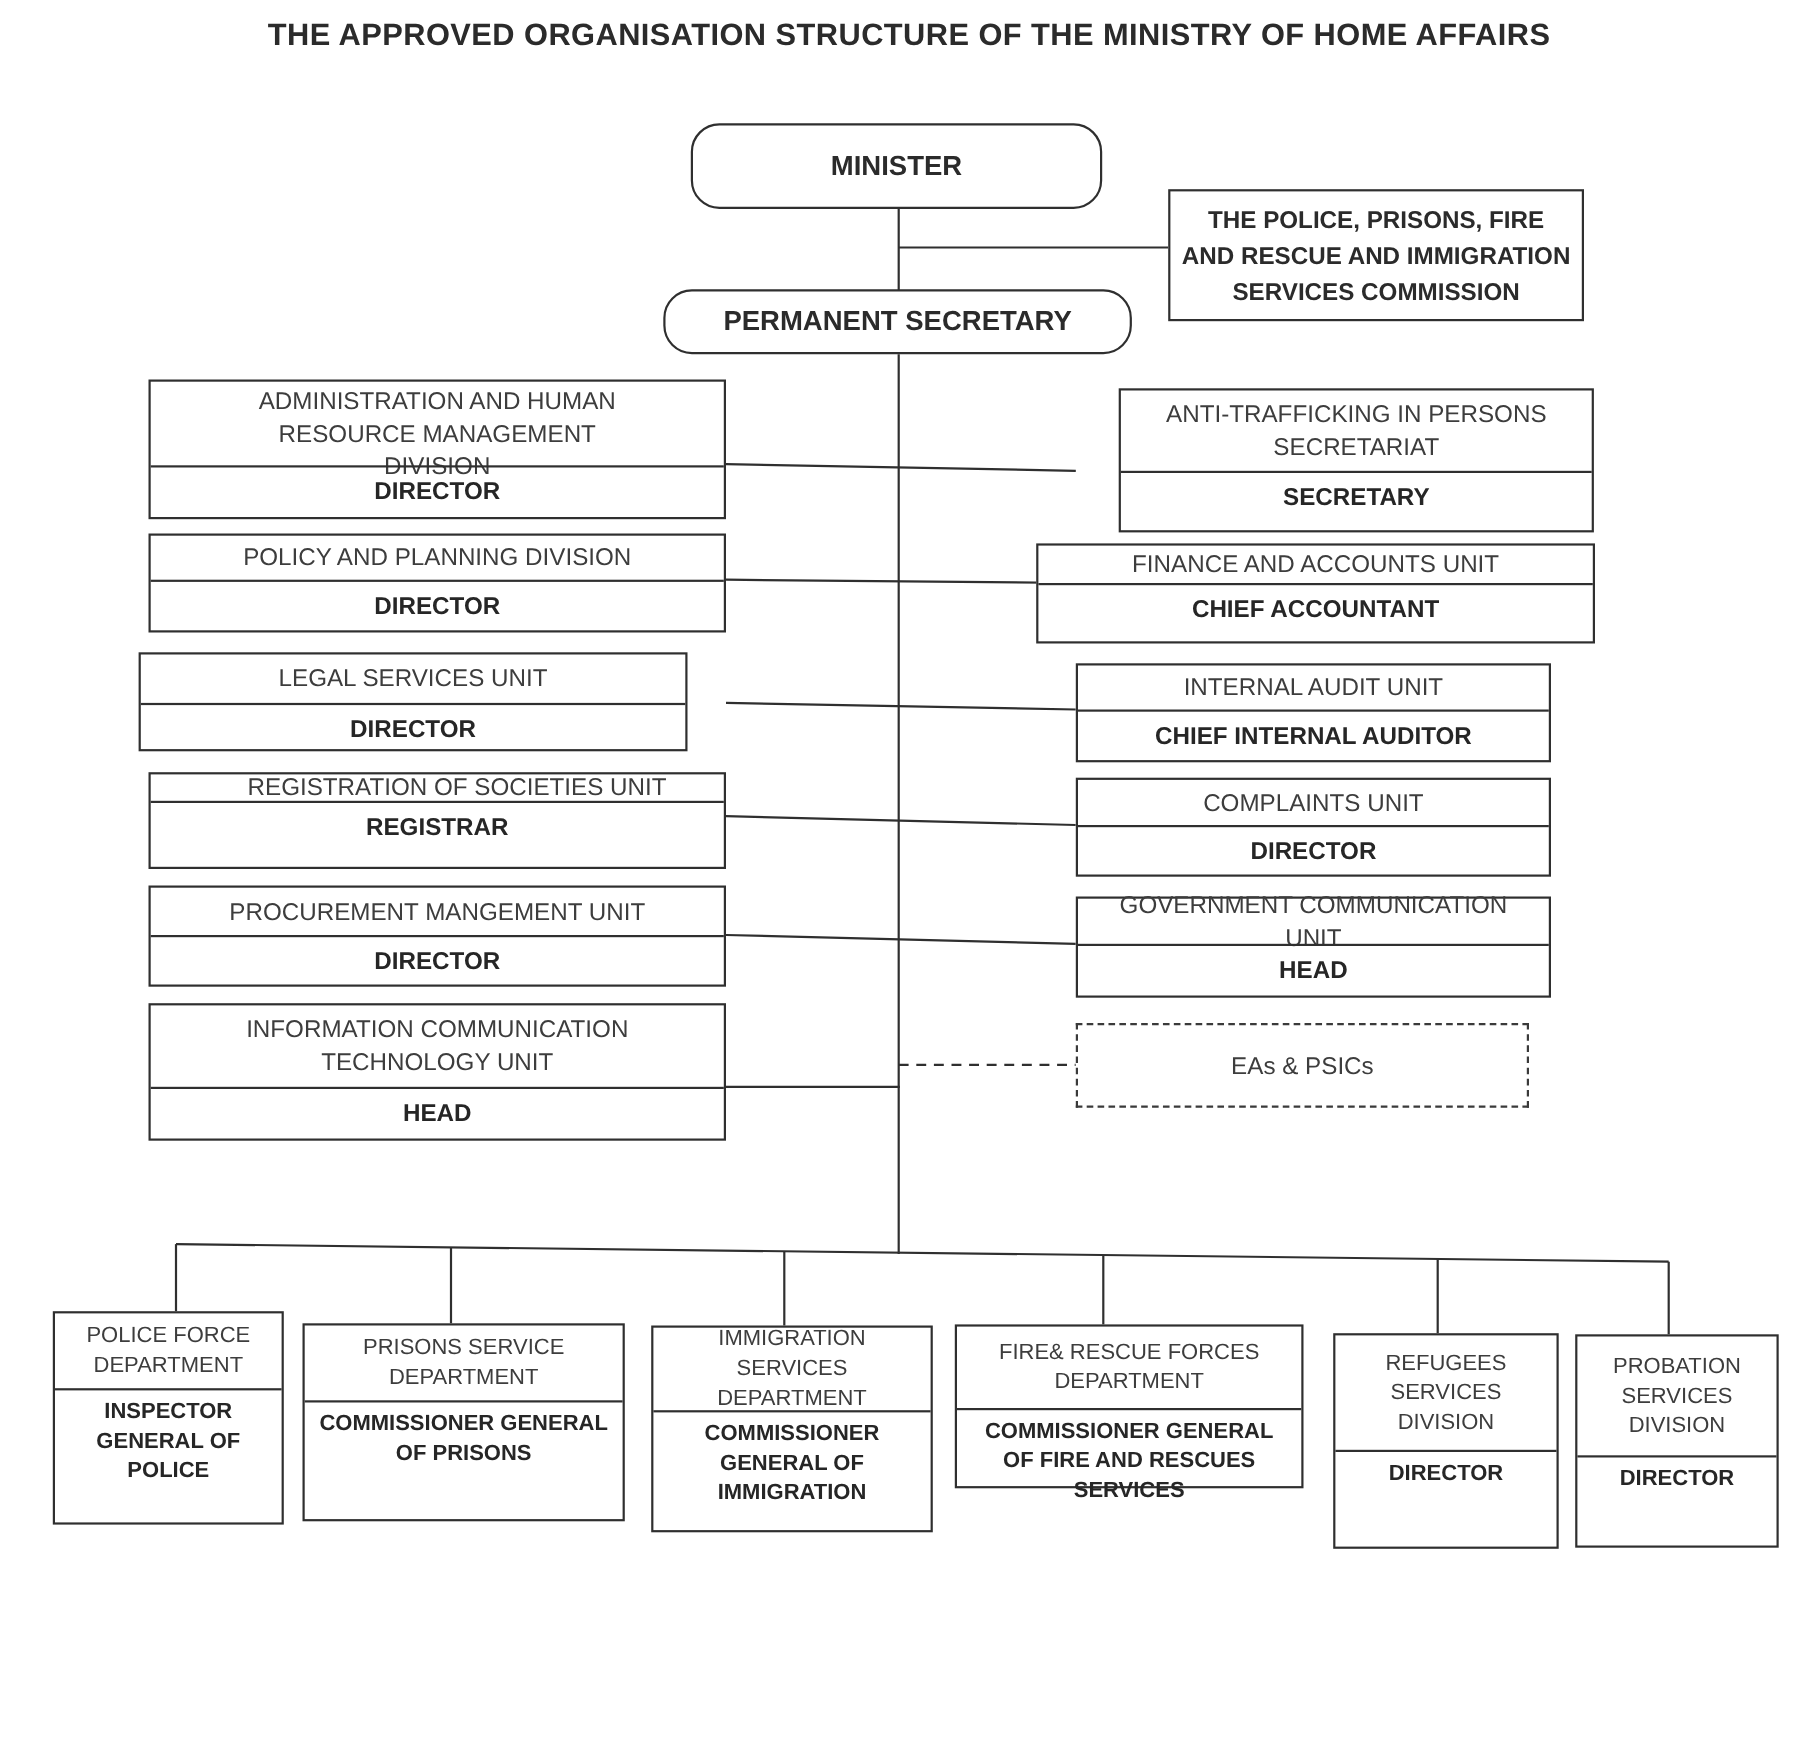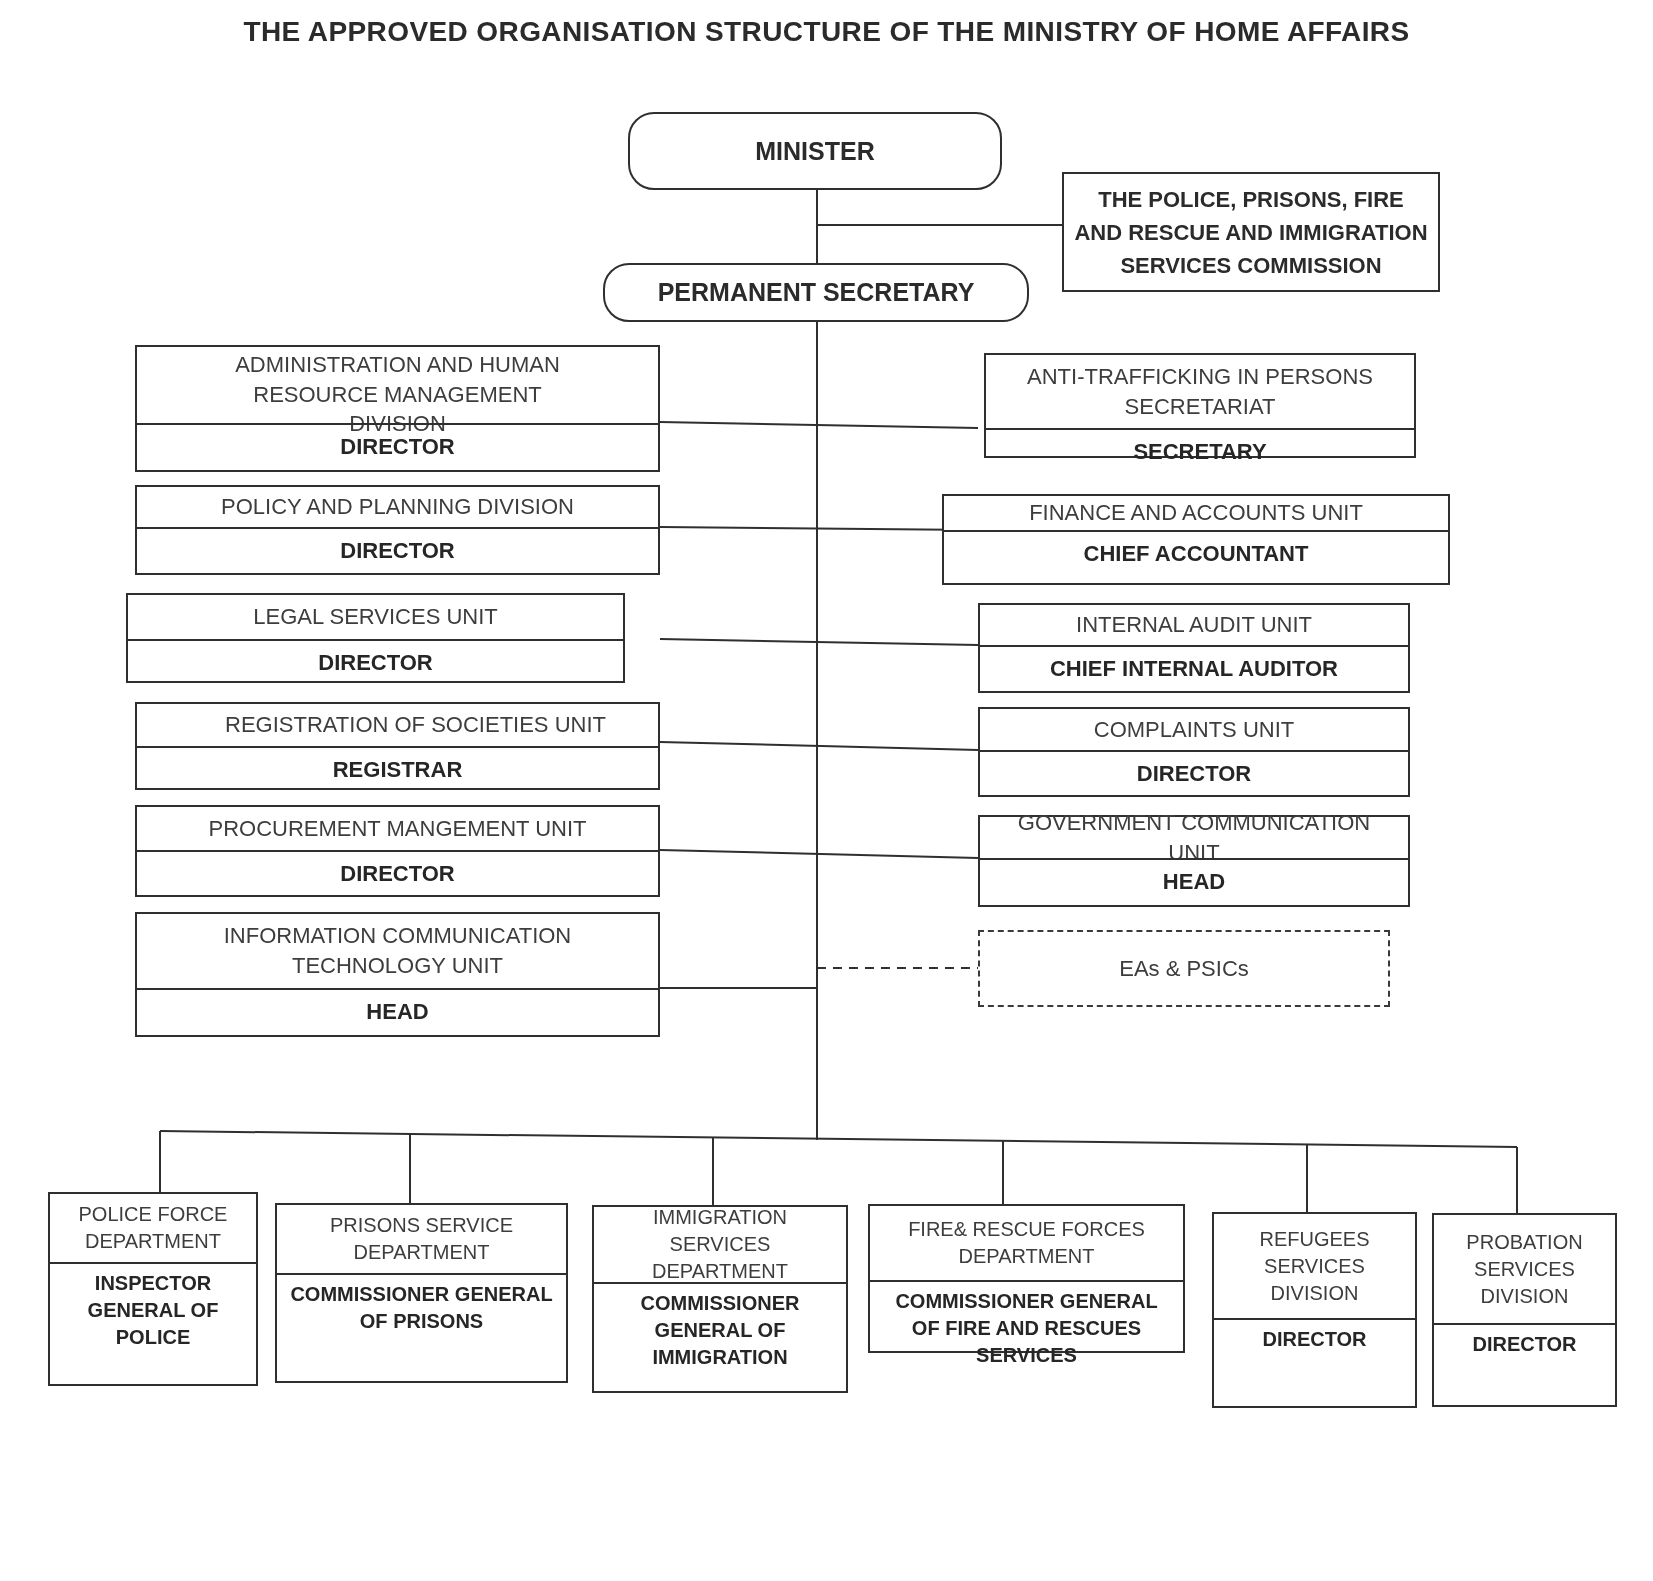--- a/index.html
+++ b/index.html
@@ -141,35 +141,35 @@
     <div class="unit" style="height:40px;">POLICY AND PLANNING DIVISION</div>
     <div class="role">DIRECTOR</div>
   </div>
 
   <div class="node" style="left:126px; top:593px; width:499px; height:90px;">
     <div class="unit" style="height:44px;">LEGAL SERVICES UNIT</div>
     <div class="role">DIRECTOR</div>
   </div>
 
   <div class="node" style="left:135px; top:702px; width:525px; height:88px;">
-    <div class="unit" style="height:42px;margin-left:36px;">REGISTRATION OF SOCIETIES UNIT</div>
+    <div class="unit" style="height:24px;margin-left:36px;">REGISTRATION OF SOCIETIES UNIT</div>
     <div class="role">REGISTRAR</div>
   </div>
 
   <div class="node" style="left:135px; top:805px; width:525px; height:92px;">
     <div class="unit" style="height:43px;">PROCUREMENT MANGEMENT UNIT</div>
     <div class="role">DIRECTOR</div>
   </div>
 
   <div class="node" style="left:135px; top:912px; width:525px; height:125px;">
     <div class="unit" style="height:74px; padding:0 80px;">INFORMATION COMMUNICATION TECHNOLOGY UNIT</div>
     <div class="role">HEAD</div>
   </div>
 
-  <div class="node" style="left:984px; top:353px; width:432px; height:105px;">
+  <div class="node" style="left:1017px; top:353px; width:432px; height:131px;">
     <div class="unit" style="height:73px; padding:0 20px;">ANTI-TRAFFICKING IN PERSONS SECRETARIAT</div>
     <div class="role">SECRETARY</div>
   </div>
 
   <div class="node" style="left:942px; top:494px; width:508px; height:91px;justify-content:space-between;">
     <div class="unit" style="height:34px;">FINANCE AND ACCOUNTS UNIT</div>
     <div class="role">CHIEF ACCOUNTANT</div>
   </div>
 
   <div class="node" style="left:978px; top:603px; width:432px; height:90px;">

